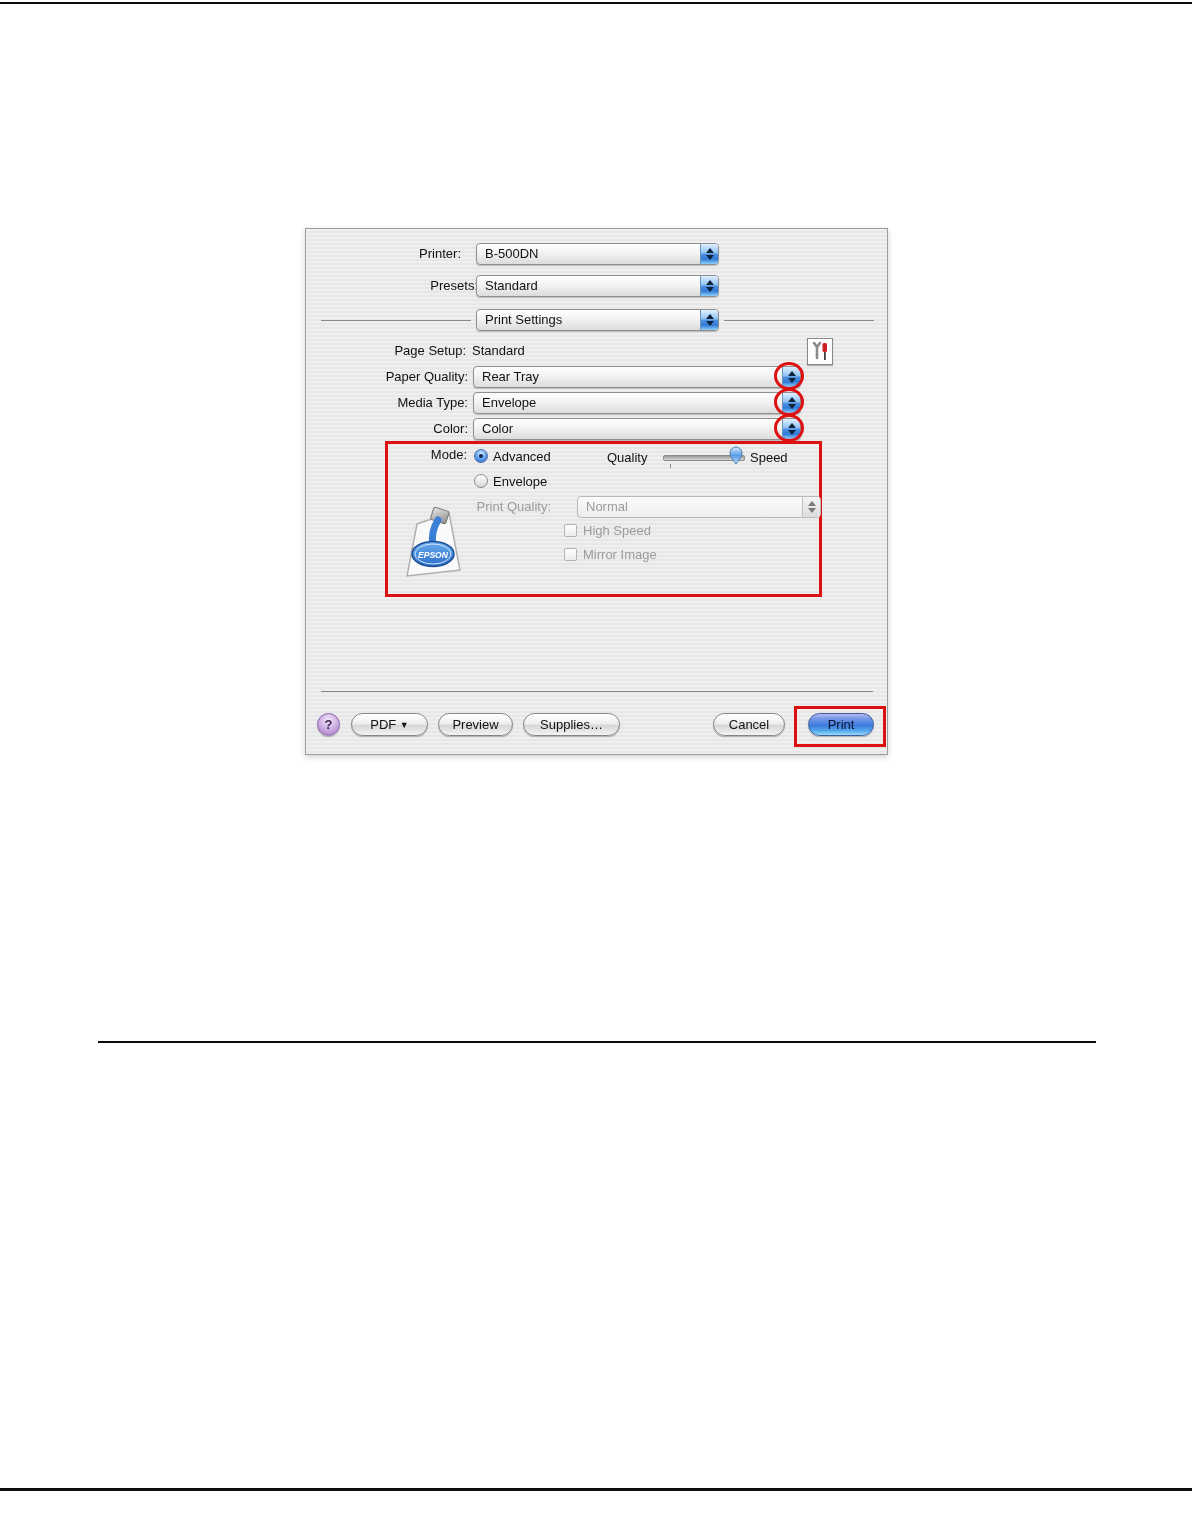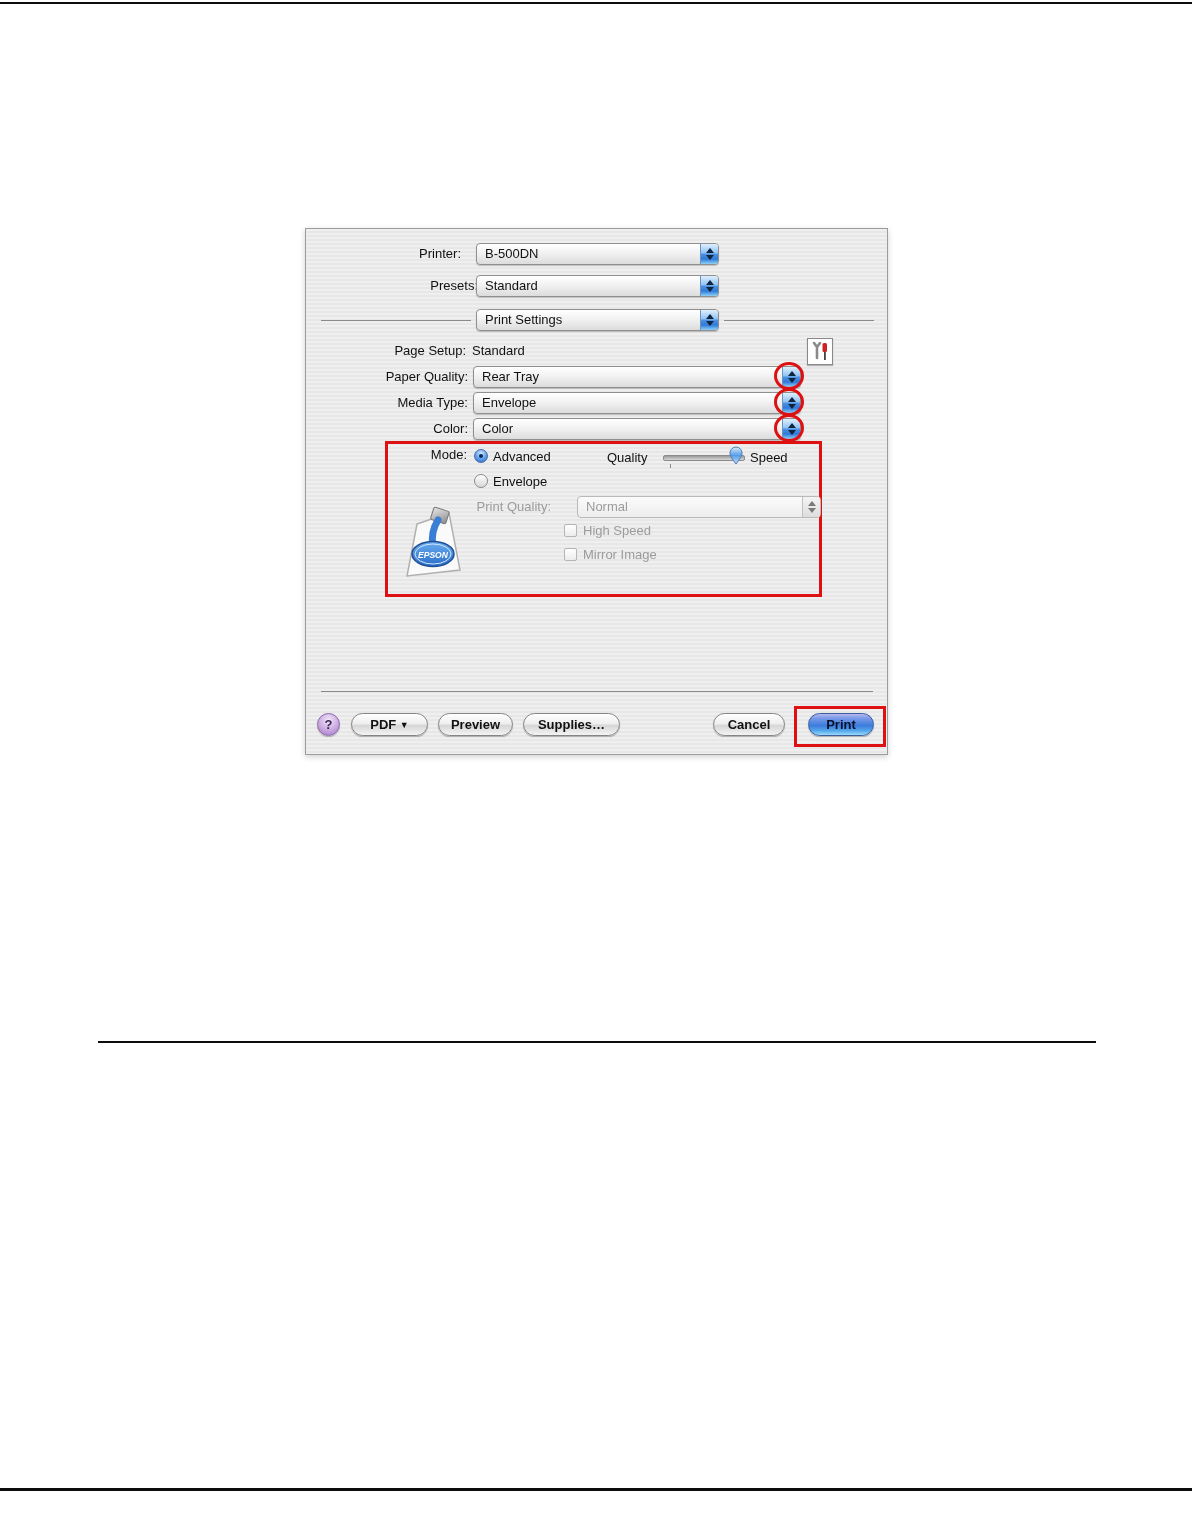--- a/index.html
+++ b/index.html
@@ -68,21 +68,21 @@
   
   .ann{position:absolute;border:3px solid #dd1111;}
   .ann-circle{border-radius:50%;width:30px;height:28px;box-sizing:border-box;left:468px;}
   .ann-box-mode{left:79px;top:212px;width:437px;height:156px;box-sizing:border-box;}
   .ann-box-print{left:488px;top:477px;width:92px;height:41px;box-sizing:border-box;}
 
   
   .btn{position:absolute;top:484px;height:23px;box-sizing:border-box;border:1px solid #858585;
        border-radius:12px;background:linear-gradient(#ffffff,#efefef 45%,#d7d7d7 55%,#f3f3f3);
        box-shadow:0 1px 1px rgba(0,0,0,.25);font-size:13px;color:#111;text-align:center;
-       line-height:21px;white-space:nowrap;font-weight:bold;}
+       line-height:21px;white-space:nowrap;}
   .btn-print{background:linear-gradient(180deg,#b9b9ee 0%,#7a9ae8 20%,#3c7cdc 55%,#55a8ec 80%,#9adcf8 100%);
        border:1px solid #3c5e9e;color:#06122c;}
   .btn-help{left:11px;width:23px;border-radius:50%;
        background:radial-gradient(circle at 50% 30%,#f2e8fa 0%,#c9a8e0 55%,#a379c6 100%);
        border:1px solid #8a6aa8;color:#3c2458;font-weight:bold;}
   .pdf-arrow{font-size:9px;position:relative;top:-1px;}
 
   .pagesetup-val{position:absolute;left:166px;height:20px;line-height:20px;color:#111;}
 
   

